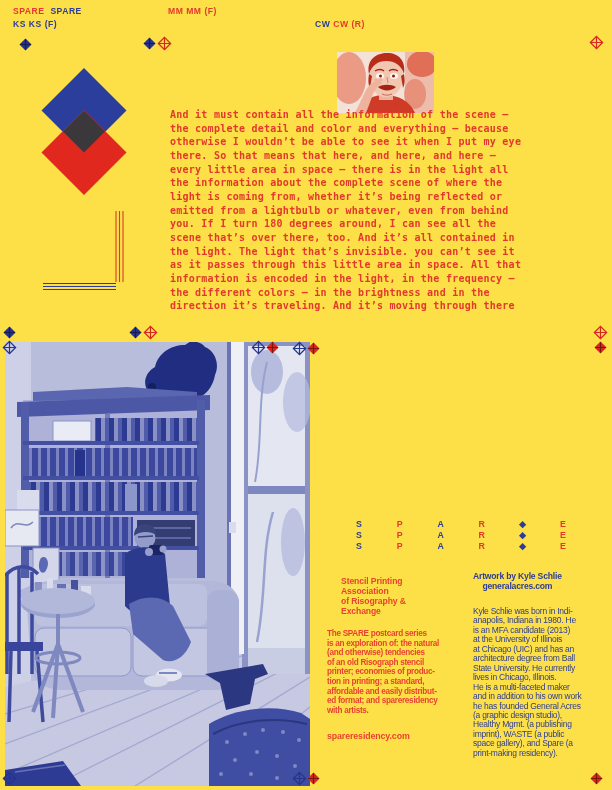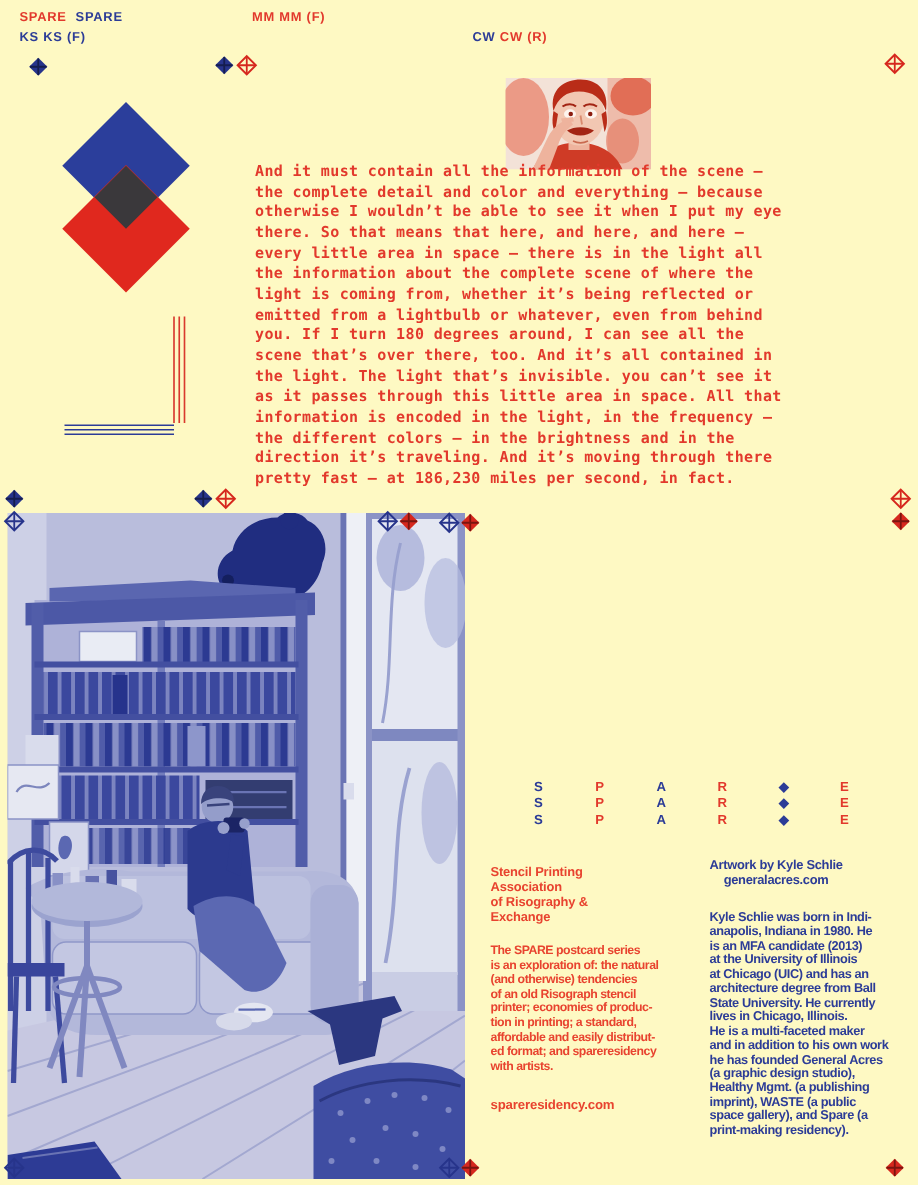--- a/index.html
+++ b/index.html
@@ -1,19 +1,19 @@
 <!DOCTYPE html>
 <html><head>
 <meta charset="utf-8">
 <style>
   * { margin:0; padding:0; box-sizing:border-box; }
   html,body { background:#f1efec; }
   .page {
     position:relative; width:612px; height:790px; overflow:hidden;
-    background:#fef9c3;
+    background:#fde047;
     font-family:"Liberation Sans", sans-serif;
   }
   .abs { position:absolute; }
 
   
   .credit { font-weight:bold; font-size:8.6px; letter-spacing:0.5px; white-space:nowrap; }
   .c-red  { color:#e2392c; }
   .c-navy { color:#2c3c97; }
 
   
@@ -31,25 +31,25 @@
   .spare-grid { left:356px; top:519px; }
   .spare-row  { display:flex; height:11px; }
   .spare-cell {
     width:40.8px; font-weight:bold; font-size:8.8px; line-height:11px;
     letter-spacing:0.3px;
   }
   .spare-cell:nth-child(odd)  { color:#2c3c97; }
   .spare-cell:nth-child(even) { color:#e2392c; }
 
   
-  .org    { left:327px; top:576px; color:#e8432f; font-weight:bold; font-size:8.6px; line-height:10px; letter-spacing:-0.1px; white-space:nowrap; }
+  .org    { left:341px; top:576px; color:#e8432f; font-weight:bold; font-size:8.6px; line-height:10px; letter-spacing:-0.1px; white-space:nowrap; }
   .series { left:327px; top:629px; color:#e8432f; font-weight:bold; font-size:8.2px; line-height:9.6px; letter-spacing:-0.3px; white-space:nowrap; }
   .site   { left:327px; top:731px; color:#e8432f; font-weight:bold; font-size:8.8px; letter-spacing:-0.1px; text-decoration:none; }
   .artwork{ left:473px; top:571px; color:#2c3c97; font-weight:bold; font-size:8.6px; line-height:10px; letter-spacing:-0.2px; white-space:nowrap;text-align:center; }
-  .bio    { left:473px; top:607px; color:#2c3c97; font-weight:bold; font-size:8.5px; line-height:9.45px; letter-spacing:-0.25px; white-space:nowrap; }
+  .bio    { left:473px; top:607px; color:#2c3c97; font-weight:normal; font-size:8.5px; line-height:9.45px; letter-spacing:-0.25px; white-space:nowrap; }
 </style>
 </head>
 <body>
 
 <div class="page">
 
   <div class="abs credit" style="left:13px; top:6px;">
     <span class="c-red">SPARE</span>
     <span class="c-navy" style="margin-left:3px;">SPARE</span>
   </div>
@@ -113,21 +113,20 @@
       <div>the information about the complete scene of where the</div>
       <div>light is coming from, whether it’s being reflected or</div>
       <div>emitted from a lightbulb or whatever, even from behind</div>
       <div>you. If I turn 180 degrees around, I can see all the</div>
       <div>scene that’s over there, too. And it’s all contained in</div>
       <div>the light. The light that’s invisible. you can’t see it</div>
       <div>as it passes through this little area in space. All that</div>
       <div>information is encoded in the light, in the frequency —</div>
       <div>the different colors — in the brightness and in the</div>
       <div>direction it’s traveling. And it’s moving through there</div>
-      <div>pretty fast — at 186,230 miles per second, in fact.</div>
     </div>
 
   <svg class="abs" style="left:5px; top:342px;" width="305" height="444" viewBox="0 0 305 444">
     <defs>
       <pattern id="books" width="9" height="30" patternUnits="userSpaceOnUse">
         <rect width="6.5" height="30" fill="#3b489e"></rect>
         <rect x="6.5" width="2.5" height="30" fill="#7b84c0"></rect>
       </pattern>
       <pattern id="books2" width="13" height="30" patternUnits="userSpaceOnUse">
         <rect width="5" height="30" fill="#2c3a92"></rect>

